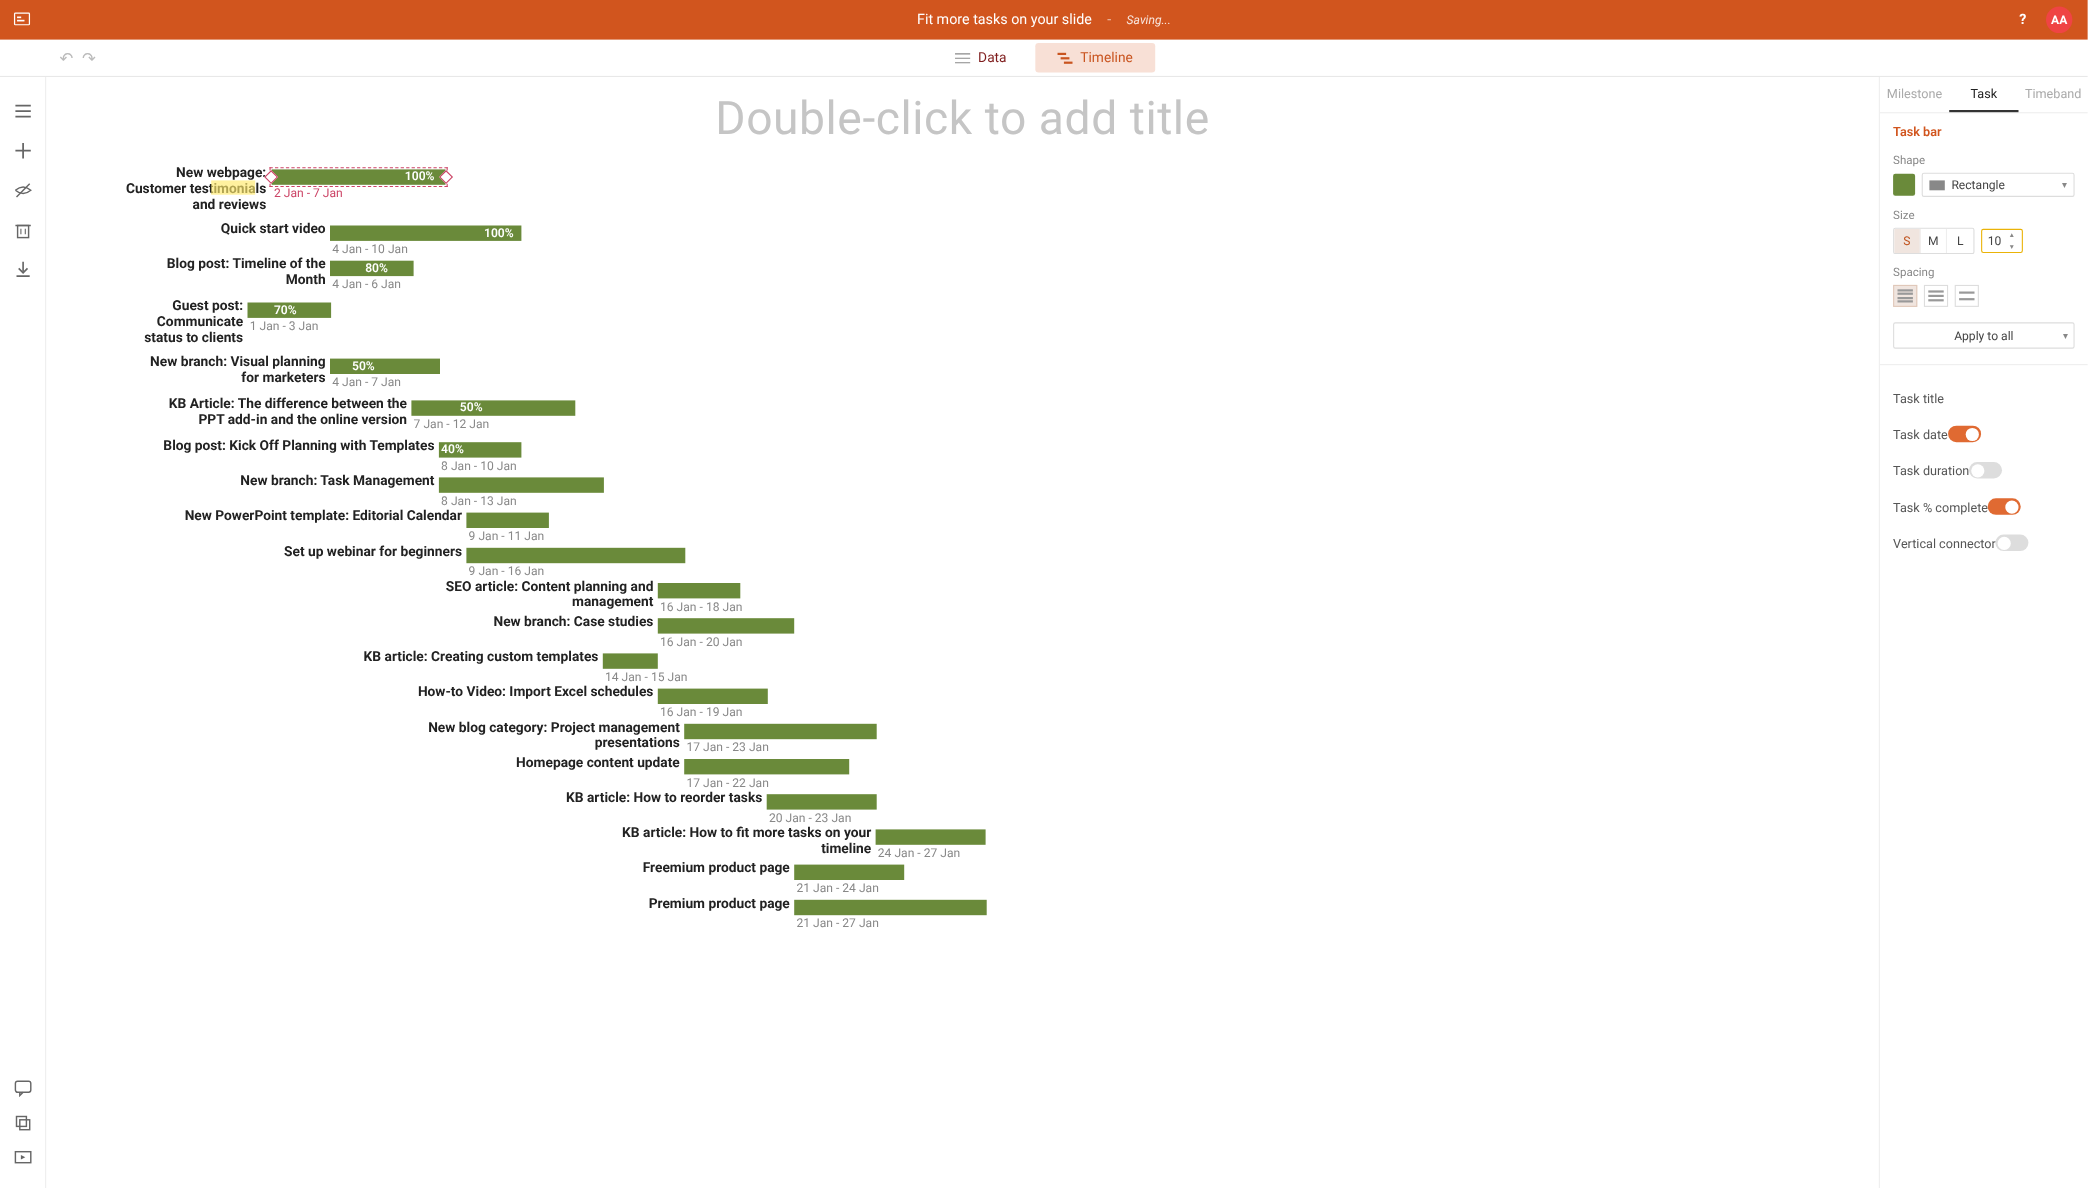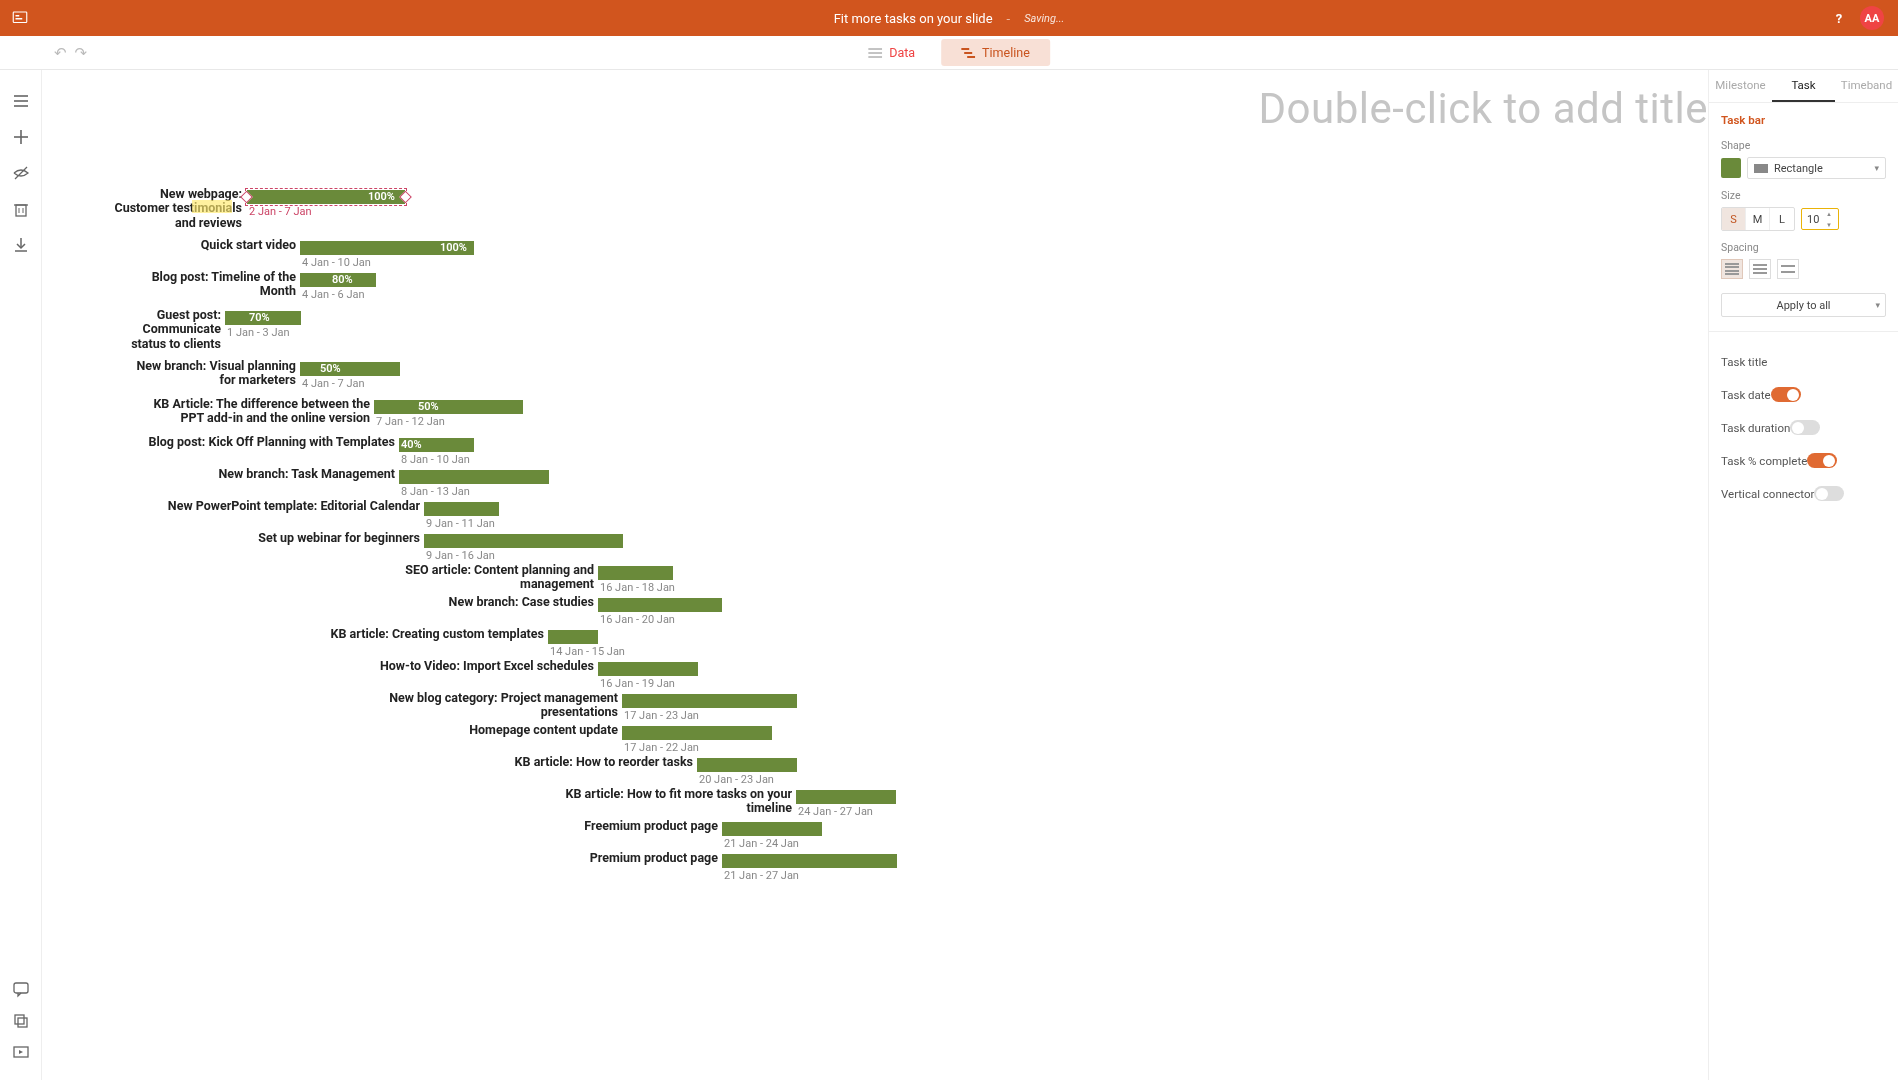--- a/index.html
+++ b/index.html
@@ -13,36 +13,36 @@
 #topbar .saving { font-size: 11px; opacity: .85; font-style: italic; }
 #topbar .right { margin-left: auto; display: flex; align-items: center; gap: 10px; padding-right: 14px; }
 #topbar .help { width: 22px; height: 22px; border-radius: 50%; display: flex; align-items: center; justify-content: center; font-size: 13px; font-weight: bold; cursor: pointer; }
 #topbar .avatar { width: 24px; height: 24px; border-radius: 50%; background: #ef4444; color: #fff; font-size: 11px; font-weight: bold; display: flex; align-items: center; justify-content: center; }
 
 
 #ribbon { height: 34px; border-bottom: 1px solid #e8e8e8; display: flex; align-items: center; position: relative; }
 #ribbon .undo-redo { display: flex; gap: 8px; padding-left: 54px; }
 #ribbon .undo-redo span { color: #bbb; cursor: pointer; font-size: 15px; }
 #ribbon .views { position: absolute; left: 50%; transform: translateX(-50%); display: flex; gap: 6px; }
-.viewbtn { display: flex; align-items: center; gap: 7px; padding: 6px 20px; font-size: 12.5px; color: #ef4444; cursor: pointer; border-radius: 3px; }
+.viewbtn { display: flex; align-items: center; gap: 7px; padding: 6px 20px; font-size: 12.5px; color: #7f1d1d; cursor: pointer; border-radius: 3px; }
 .viewbtn.active { background: #f8e0d6; color: #c9541f; }
 .viewbtn .ic { display: inline-flex; width: 14px; height: 12px; }
 
 
 #leftrail { position: absolute; top: 70px; left: 0; width: 42px; bottom: 0; border-right: 1px solid #eee; display: flex; flex-direction: column; align-items: center; padding-top: 22px; gap: 18px; }
 #leftrail .ic, #bottomrail .ic { width: 18px; height: 18px; color: #666; cursor: pointer; display: flex; align-items: center; justify-content: center; }
 #bottomrail { position: absolute; bottom: 0; left: 0; width: 42px; display: flex; flex-direction: column; align-items: center; gap: 14px; padding-bottom: 18px; }
 
 
 #canvas { position: absolute; top: 70px; left: 42px; right: 190px; bottom: 0; overflow: hidden; }
-#titlep { text-align: right; font-size: 42px; color: #c5c5c5; margin-top: 14px; font-weight: 400; letter-spacing: .5px; }
+#titlep { text-align: center; font-size: 42px; color: #c5c5c5; margin-top: 14px; font-weight: 400; letter-spacing: .5px; }
 
 
 #tasks { position: relative; margin-top: 18px; }
-.task { position: relative; height: 32px; margin-top: 36px; }
+.task { position: relative; height: 32px; }
 .task .label { position: absolute; top: 0; font-size: 12.5px; font-weight: 700; color: #222; text-align: right; line-height: 1.15; white-space: pre-line; }
 .task .bar { position: absolute; top: 3px; height: 14px; background: #6a8a3a; }
 .task .bar.sel { outline: 1.5px dashed #c46; outline-offset: 1px; }
 .task .bar.sel::before, .task .bar.sel::after { content: ''; position: absolute; top: 50%; width: 7px; height: 7px; border: 1.5px solid #c46; background: #fff; transform: translateY(-50%) rotate(45deg); }
 .task .bar.sel::before { left: -5px; }
 .task .bar.sel::after { right: -5px; }
 .task .pct { position: absolute; top: 3px; height: 14px; line-height: 14px; font-size: 11px; color: #fff; font-weight: 600; }
 .task .date { position: absolute; top: 18px; font-size: 11px; color: #888; }
 .task .date.sel { color: #c46; }
 .task .hl { position: absolute; background: #ffe96b; opacity: .65; pointer-events: none; }

